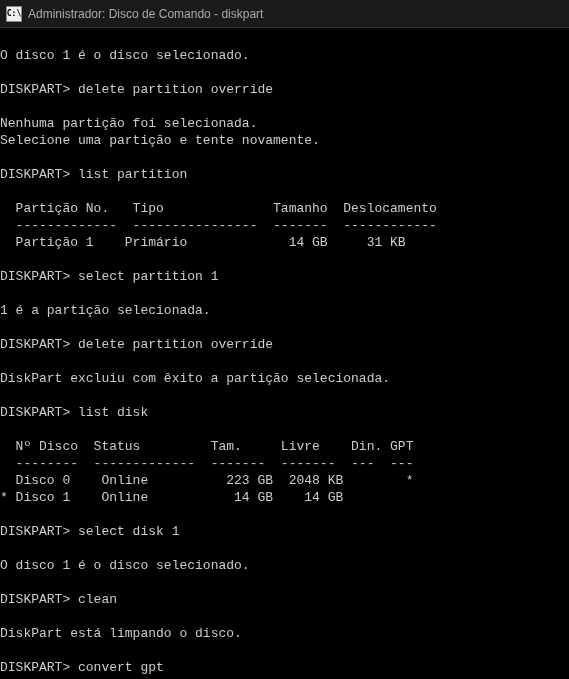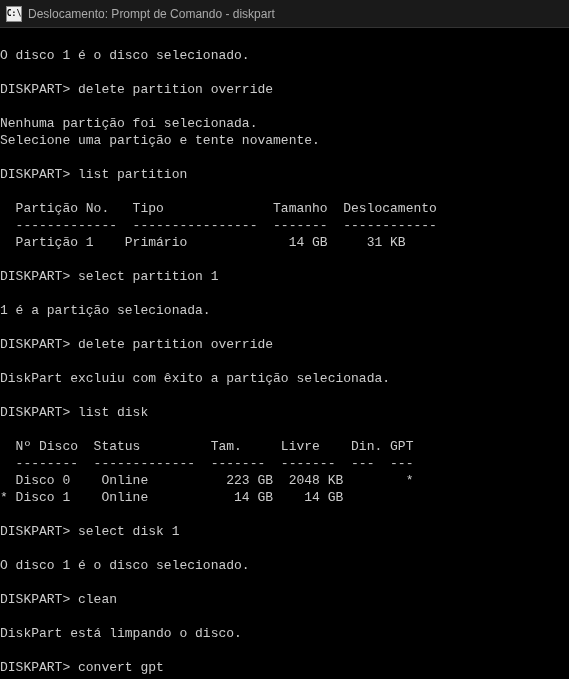--- a/index.html
+++ b/index.html
@@ -49,16 +49,16 @@
     }
     .line {
       white-space: pre;
     }
   </style>
 </head>
 <body>
 
 <div class="titlebar">
   <div class="titlebar-icon">C:\</div>
-  <span>Deslocamento: Prompt de Comando - diskpart</span>
+  <span>Administrador: Disco de Comando - diskpart</span>
 </div>
 
 <div class="terminal" id="terminal"><div class="line"> </div><div class="line">O disco 1 é o disco selecionado.</div><div class="line"> </div><div class="line">DISKPART&gt; delete partition override</div><div class="line"> </div><div class="line">Nenhuma partição foi selecionada.</div><div class="line">Selecione uma partição e tente novamente.</div><div class="line"> </div><div class="line">DISKPART&gt; list partition</div><div class="line"> </div><div class="line">  Partição No.   Tipo              Tamanho  Deslocamento</div><div class="line">  -------------  ----------------  -------  ------------</div><div class="line">  Partição 1    Primário             14 GB     31 KB</div><div class="line"> </div><div class="line">DISKPART&gt; select partition 1</div><div class="line"> </div><div class="line">1 é a partição selecionada.</div><div class="line"> </div><div class="line">DISKPART&gt; delete partition override</div><div class="line"> </div><div class="line">DiskPart excluiu com êxito a partição selecionada.</div><div class="line"> </div><div class="line">DISKPART&gt; list disk</div><div class="line"> </div><div class="line">  Nº Disco  Status         Tam.     Livre    Din. GPT</div><div class="line">  --------  -------------  -------  -------  ---  ---</div><div class="line">  Disco 0    Online          223 GB  2048 KB        *</div><div class="line">* Disco 1    Online           14 GB    14 GB</div><div class="line"> </div><div class="line">DISKPART&gt; select disk 1</div><div class="line"> </div><div class="line">O disco 1 é o disco selecionado.</div><div class="line"> </div><div class="line">DISKPART&gt; clean</div><div class="line"> </div><div class="line">DiskPart está limpando o disco.</div><div class="line"> </div><div class="line">DISKPART&gt; convert gpt</div><div class="line"> </div></div>
 
 </body></html>

